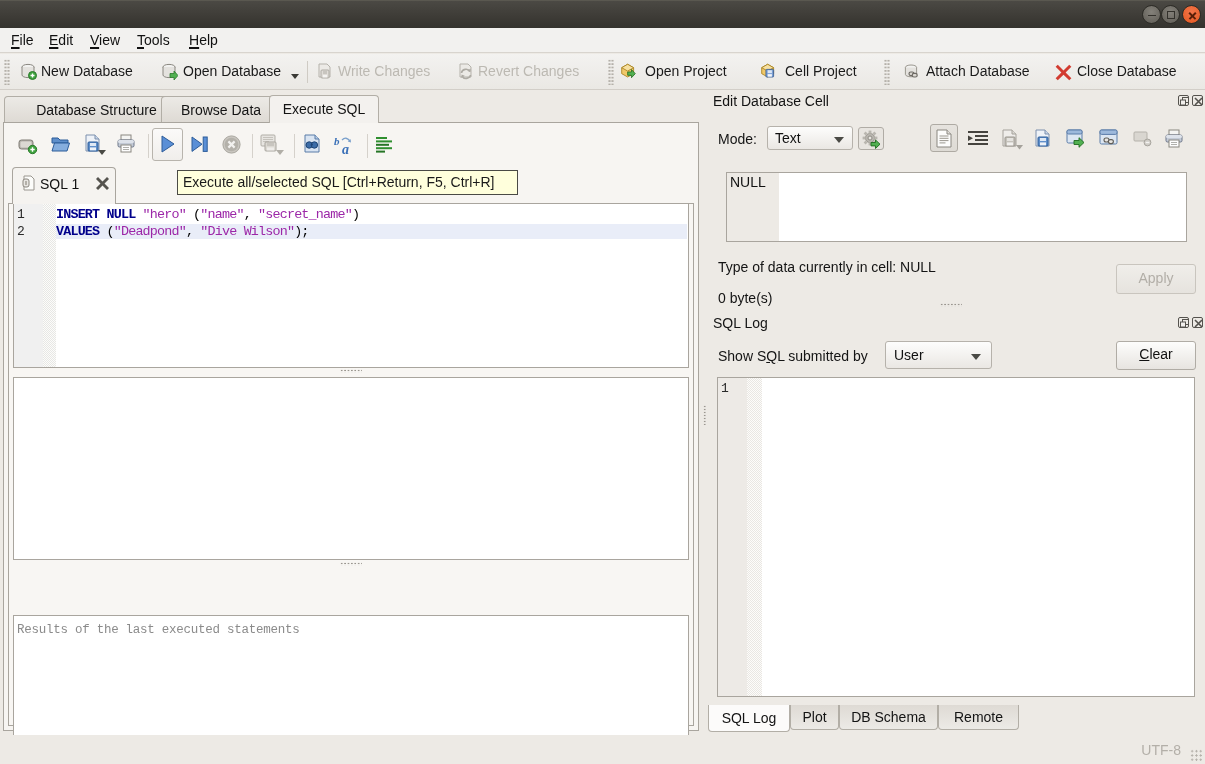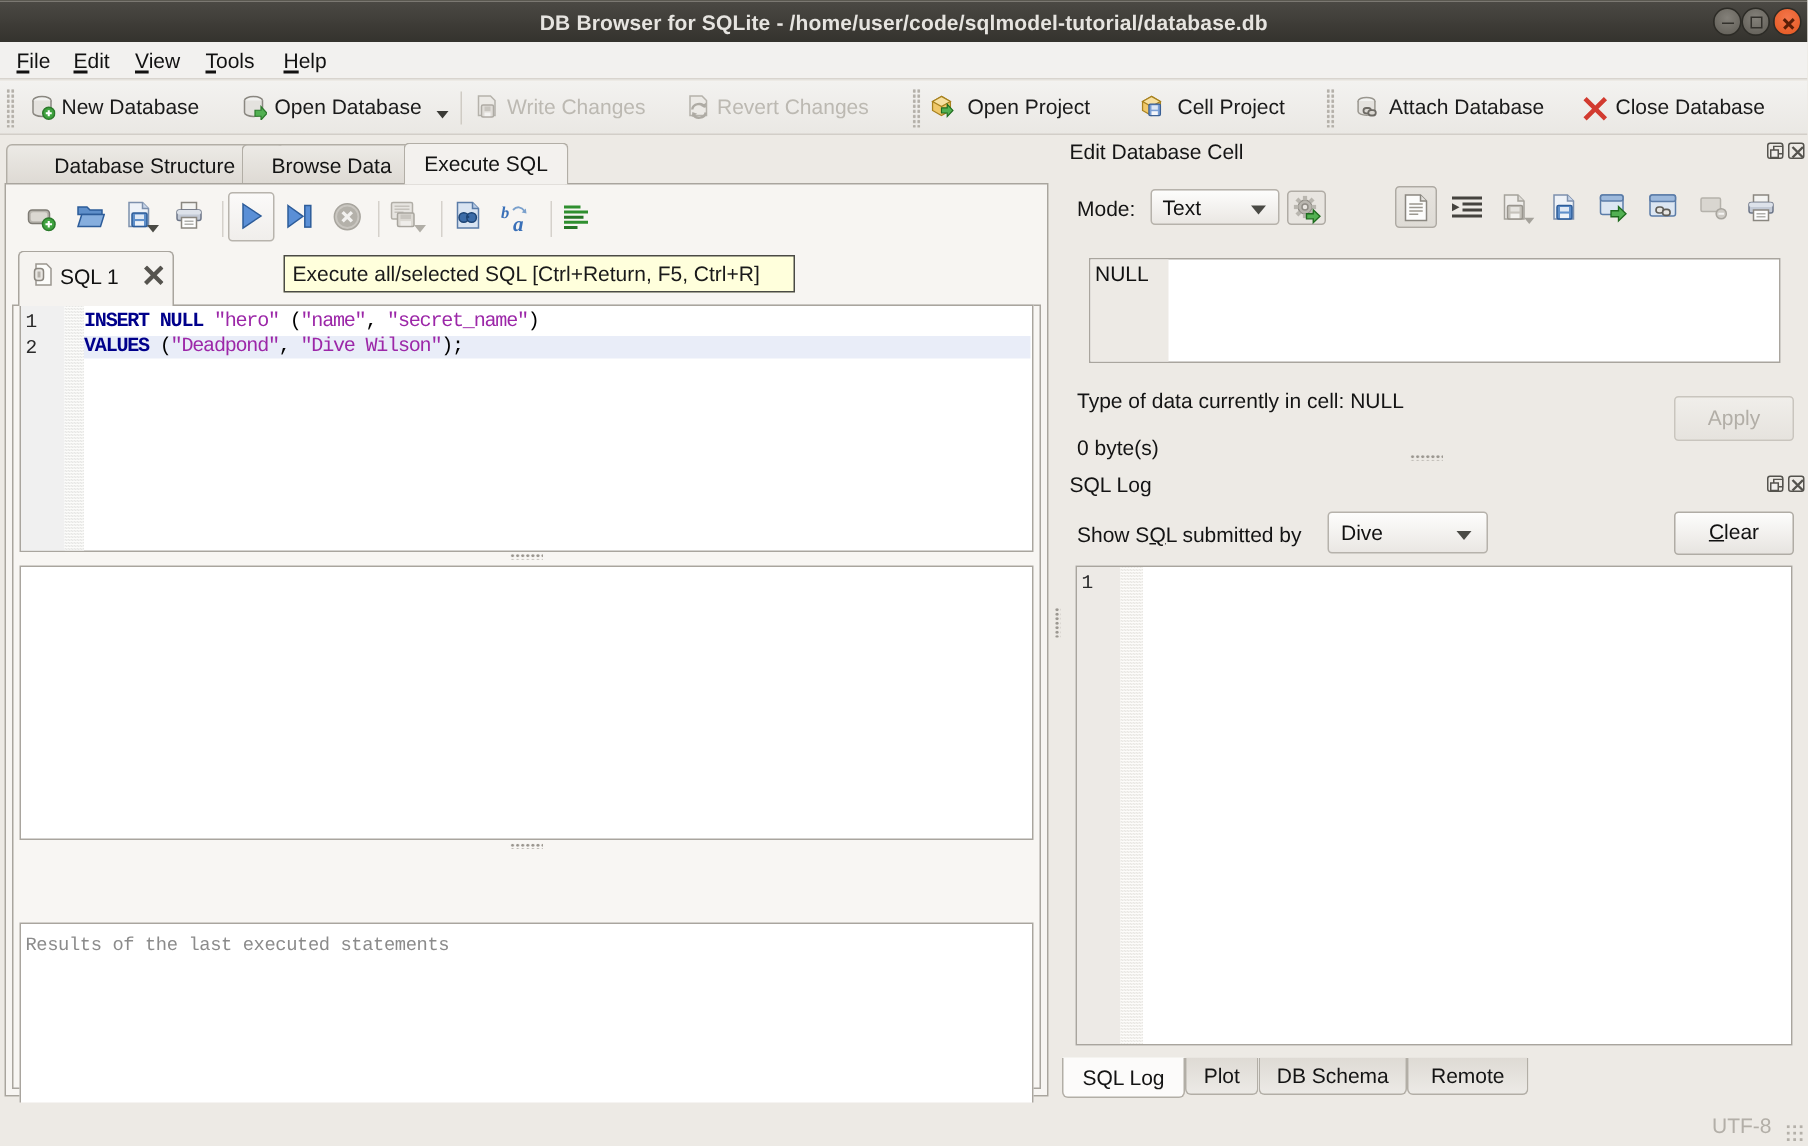--- a/index.html
+++ b/index.html
@@ -46,21 +46,21 @@
 #outerframe { left:3px; top:122px; width:696px; height:609px; border:1px solid #a9a59e; background:#f7f5f2; }
 #innerframe { left:8px; top:203px; width:686px; height:523px; border:1px solid #a9a59e; background:#f8f6f3; }
 
 
 .sicon { position:absolute; width:20px; height:20px; }
 
 
 #sqltab { left:12px; top:167px; width:104px; height:37px; background:#f5f3f0; border:1px solid #a9a59e; border-bottom:none; border-radius:4px 4px 0 0; z-index:2; }
 
 
-#tooltip { left:177px; top:170px; width:341px; height:25px; background:#ffffdc; border:1px solid #4a4a45; font-size:14px; color:#1a1a1a; z-index:5;margin-left:12px; }
+#tooltip { left:177px; top:170px; width:341px; height:25px; background:#ffffdc; border:1px solid #4a4a45; font-size:14px; color:#1a1a1a; z-index:5; }
 #tooltip span { position:relative; left:5px; top:3px; }
 
 
 .whitebox { position:absolute; background:#fff; border:1px solid #a9a59e; }
 #editor { left:13px; top:203px; width:676px; height:165px; }
 #gutter { left:0; top:0; width:29px; height:100%; background:#f0f0f0; position:absolute; }
 #fold { left:29px; top:0; width:13px; height:100%; position:absolute;
   background-image:conic-gradient(#e7e7e5 25%, #fcfcfa 0 50%, #e7e7e5 0 75%, #fcfcfa 0);
   background-size:2px 2px; }
 .lnum { position:absolute; font-family:"Liberation Mono",monospace; font-size:13px; color:#2a2a2a; left:0; width:26px; text-align:left; padding-left:3px; }
@@ -100,21 +100,20 @@
 
 #statusbar { left:0; top:735px; width:1205px; height:29px; background:#edeae5; }
 #utf8 { position:absolute; right:24px; top:7px; font-size:14px; color:#b3afa8; }
 #grip { position:absolute; right:2px; bottom:2px; width:13px; height:13px;
   background-image:radial-gradient(circle,#b4b0a9 1px,transparent 1.2px); background-size:4.3px 4.3px; }
 </style>
 </head>
 <body>
 
 <div class="abs" id="titlebar">
-  <div class="abs" id="titletext">DB Browser for SQLite - /home/user/code/sqlmodel-tutorial/database.db</div>
   <div class="abs winbtn" id="btn-min">
       <div class="bar"></div>
     </div>
   <div class="abs winbtn" id="btn-max">
       <div class="sq"></div>
     </div>
   <div class="abs winbtn" id="btn-close">
       <div class="x1"></div>
       <div class="x2"></div>
     </div>
@@ -419,21 +418,21 @@
     </svg>
   </div>
 <div class="dockbtn" style="left:1192px; top:317px;">
     <svg width="9" height="9" viewBox="0 0 9 9" style="position:absolute;left:0.5px;top:0.5px;">
       <path d="M1 1 L8 8 M8 1 L1 8" stroke="#55534e" stroke-width="1.6"></path>
     </svg>
   </div>
 
 <div class="docktitle" style="left:718px; top:348px;">Show S<u>Q</u>L submitted by</div>
 <div class="combo" style="left:885px; top:341px; width:107px; height:28px;">
-    <span style="position:absolute; left:8px; top:5px;">Dive</span>
+    <span style="position:absolute; left:8px; top:5px;">User</span>
     <span class="arrow" style="left:85px; top:12px;"></span>
   </div>
 <div class="btn" id="clearbtn"><span style="position:relative; top:4px;"><u>C</u>lear</span></div>
 
 <div class="whitebox" id="logeditor">
   <div id="loggutter"></div>
     <div id="logfold"></div>
   <div class="lnum" style="top:3px;">1</div>
 </div>
 

